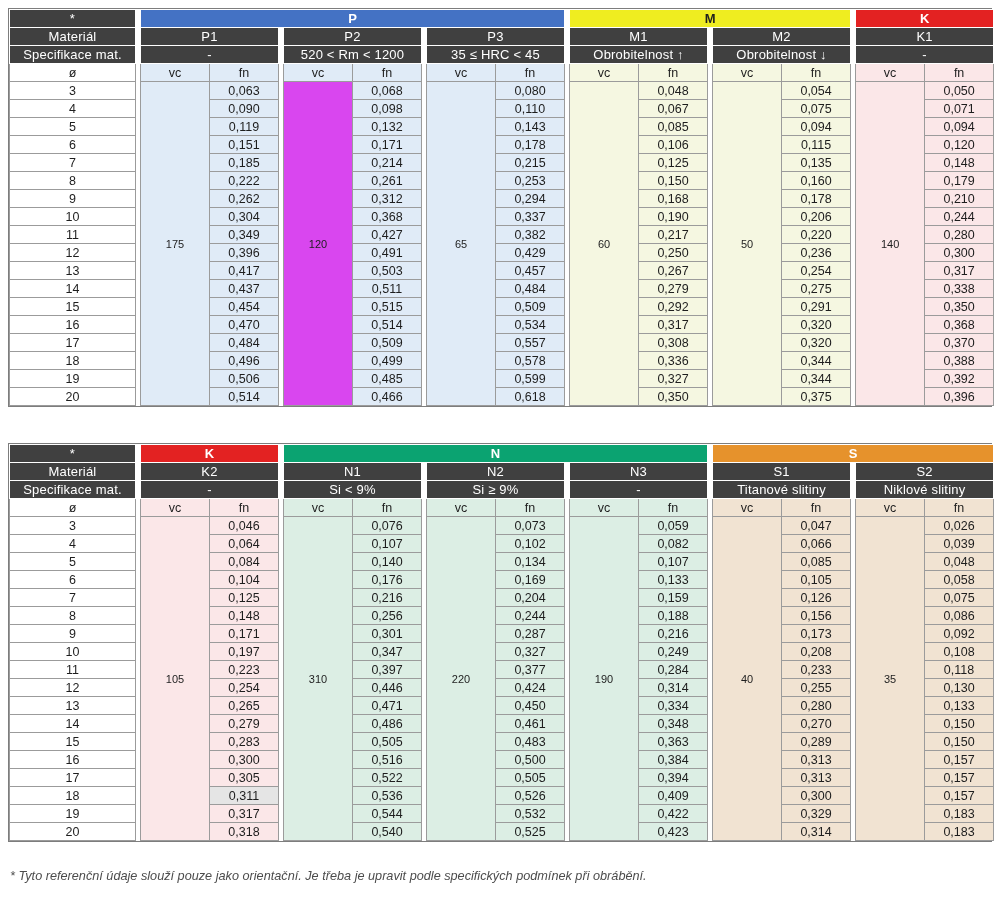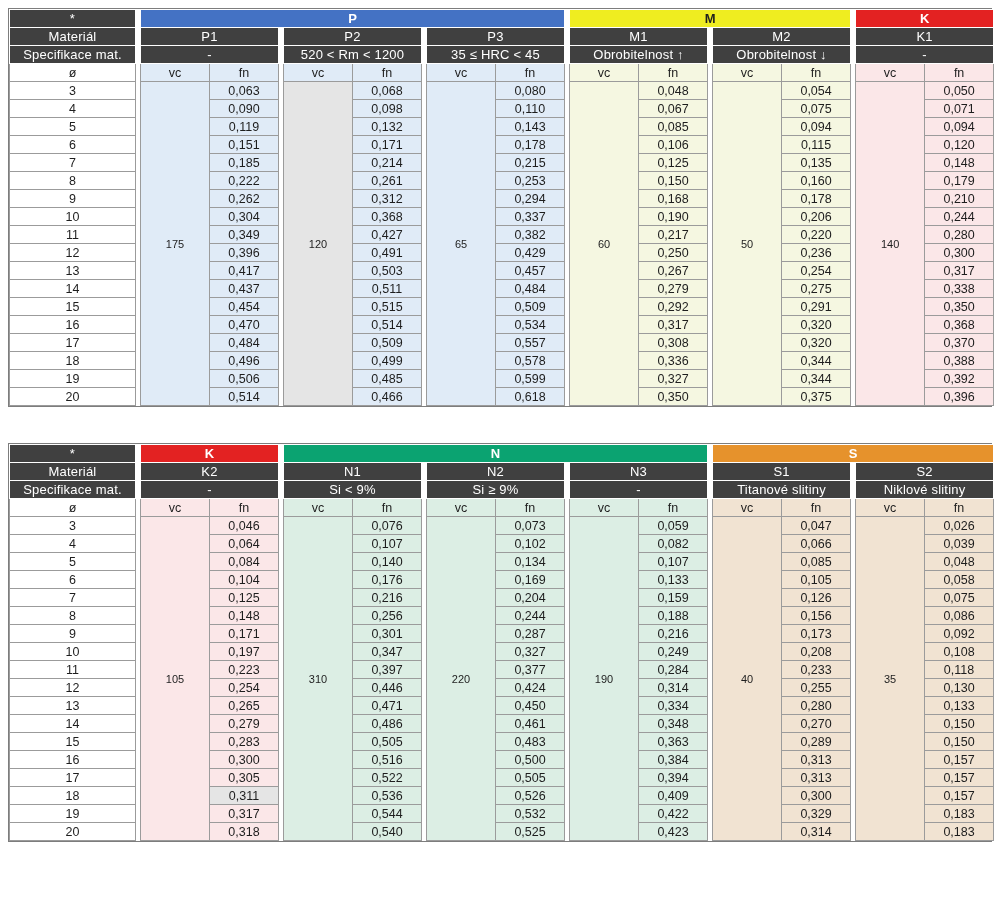--- a/index.html
+++ b/index.html
@@ -142,21 +142,21 @@
             <td class="g"></td>
             <td class="tint" style="background: rgb(251, 231, 232);">vc</td>
             <td class="tint" style="background: rgb(251, 231, 232);">fn</td>
           </tr>
           <tr>
             <td class="dia">3</td>
             <td class="g"></td>
             <td class="vc" rowspan="18" style="background: rgb(224, 235, 247);">175</td>
             <td class="fn" style="background: rgb(224, 235, 247);">0,063</td>
             <td class="g"></td>
-            <td class="vc" rowspan="18" style="background: #e5e5e5;">120</td>
+            <td class="vc" rowspan="18" style="background: #d946ef;">120</td>
             <td class="fn" style="background: rgb(224, 235, 247);">0,068</td>
             <td class="g"></td>
             <td class="vc" rowspan="18" style="background: rgb(224, 235, 247);">65</td>
             <td class="fn" style="background: rgb(224, 235, 247);">0,080</td>
             <td class="g"></td>
             <td class="vc" rowspan="18" style="background: rgb(245, 247, 225);">60</td>
             <td class="fn" style="background: rgb(245, 247, 225);">0,048</td>
             <td class="g"></td>
             <td class="vc" rowspan="18" style="background: rgb(245, 247, 225);">50</td>
             <td class="fn" style="background: rgb(245, 247, 225);">0,054</td>
@@ -778,13 +778,14 @@
             <td class="g"></td>
             <td class="fn" style="background: rgb(220, 238, 228);">0,423</td>
             <td class="g"></td>
             <td class="fn" style="background: rgb(241, 227, 210);">0,314</td>
             <td class="g"></td>
             <td class="fn" style="background: rgb(241, 227, 210);">0,183</td>
           </tr>
         </tbody>
       </table>
     </div>
+  <p class="footnote">* Tyto referenční údaje slouží pouze jako orientační. Je třeba je upravit podle specifických podmínek při obrábění.</p>
 </div>
 
 </body></html>

